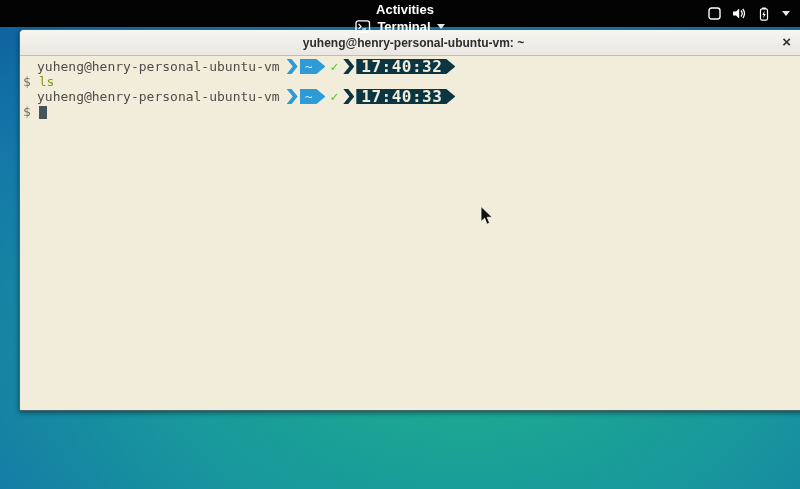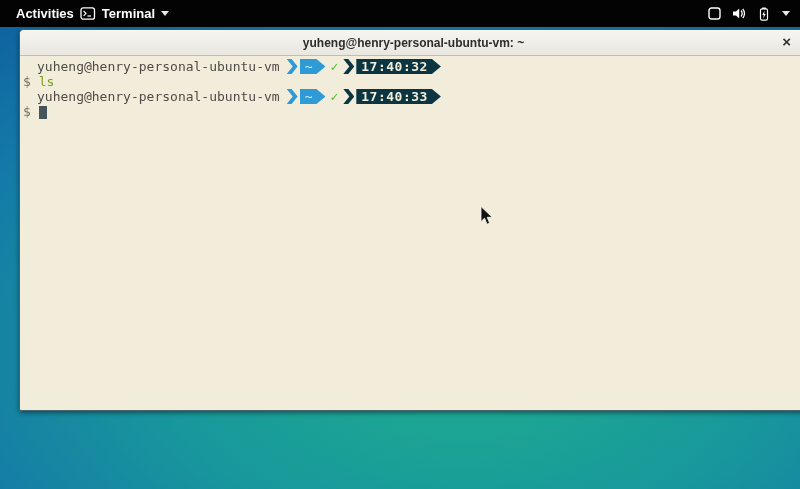--- a/index.html
+++ b/index.html
@@ -11,21 +11,21 @@
   
   .desktop-bg{
     position:absolute;inset:0;
     background:radial-gradient(ellipse 720px 430px at 58% 72%,
       #1fae8e 0%, #18989c 42%, #1478a8 78%, #0e639f 100%);
   }
   
   .top-bar{
     position:absolute;left:0;top:0;width:800px;height:27px;
     background:#030303;color:#fff;display:flex;align-items:center;
-    font-size:13px;font-weight:600;z-index:30;
+    font-size:13px;font-weight:600;z-index:30;flex-direction:column;
   }
   .activities{margin-left:10px;padding:2px 6px;cursor:pointer;}
   .app-menu{display:flex;align-items:center;gap:6px;cursor:pointer;}
   .caret{display:inline-block;width:0;height:0;border-left:4px solid transparent;
     border-right:4px solid transparent;border-top:5px solid #e8e8e8;}
   .clock-wrap{position:absolute;left:50%;top:0;height:27px;transform:translateX(-53%);
     display:flex;align-items:center;gap:7px;cursor:pointer;}
   .notif-dot{width:5px;height:5px;border-radius:50%;background:#efefef;display:inline-block;}
   .sys-tray{position:absolute;right:10px;top:0;height:27px;display:flex;align-items:center;gap:11px;cursor:pointer;}
   .sys-tray svg{display:block;}
@@ -55,21 +55,21 @@
   .prompt-line{display:flex;align-items:center;height:15px;padding-left:14px;}
   .host{color:#4f4c48;margin-right:7px;}
   .pl-chevron{display:inline-block;width:11px;height:15px;margin-right:2px;
     clip-path:polygon(0 0,45% 0,100% 50%,45% 100%,0 100%,55% 50%);}
   .pl-body{display:inline-block;height:15px;line-height:15px;
     padding:0 13px 0 5px;
     clip-path:polygon(0 0,calc(100% - 9px) 0,100% 50%,calc(100% - 9px) 100%,0 100%);}
   .pl-blue{background:#2e9bd6;}
   .pl-body.pl-blue{color:#d8edf9;}
   .pl-dark{background:#0b3540;}
-  .pl-body.pl-dark{color:#f2eddb;font-weight:bold;font-size:13px;letter-spacing:.5px;}
+  .pl-body.pl-dark{color:#f2eddb;font-weight:bold;font-size:16px;letter-spacing:.5px;}
   .check{color:#52bf2e;font-weight:bold;margin:0 5px 0 5px;font-size:13px;}
   .dollar{color:#73735c;}
   .cmd{color:#7f9c1f;}
   .dir-line span{margin-right:2ch;color:#1ca3a0;}
   .cursor-block{display:inline-block;width:8px;height:13px;background:#46555c;
     vertical-align:text-bottom;margin-left:1ch;}
   
   .mouse-cursor{position:absolute;left:480px;top:206px;z-index:50;pointer-events:none;}
 </style>
 </head>

